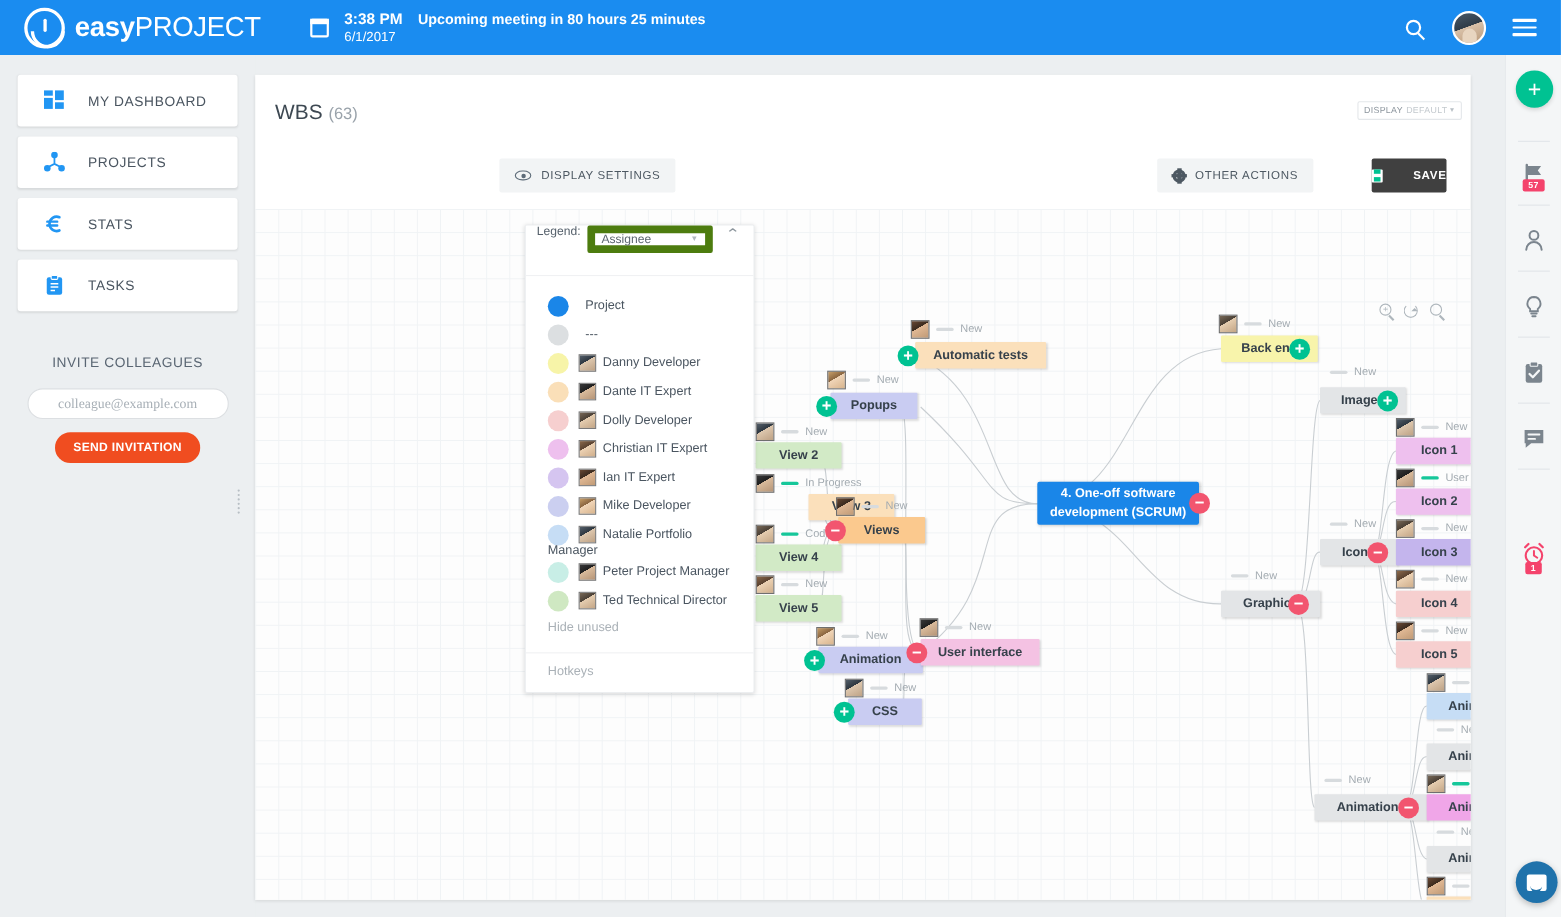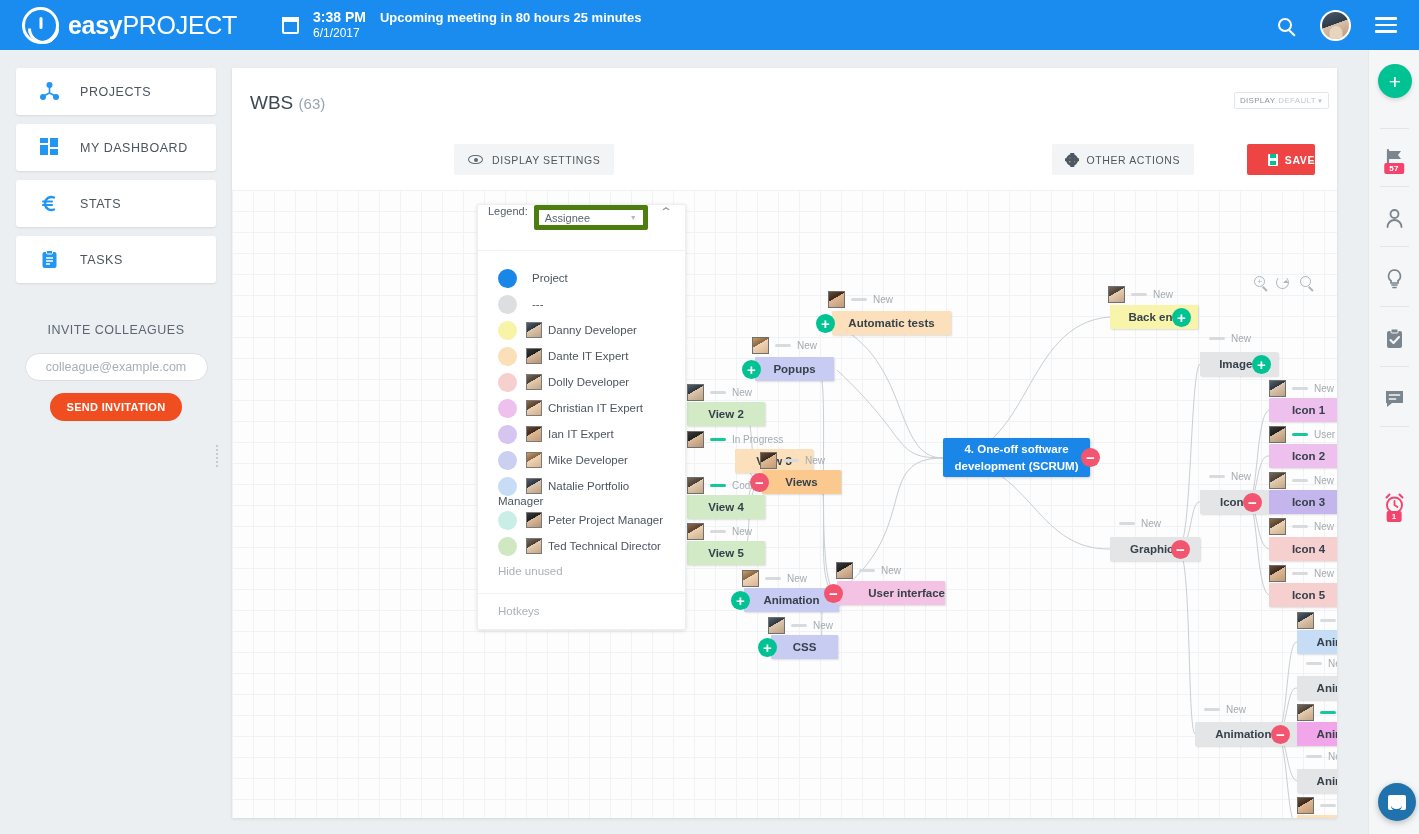--- a/index.html
+++ b/index.html
@@ -96,21 +96,21 @@
   .nav-label { font-size: 12.5px; color: #4a5560; letter-spacing: .55px; }
 
   .invite-title {
     text-align: center; font-size: 12.5px; color: #5a6673;
     letter-spacing: .5px; margin-top: 40px;
   }
   .invite-input {
     display: block; margin: 16px auto 0; width: 183px; height: 28px;
     border: 1px solid #dcdfe2; border-radius: 14px; background: #fff;
     text-align: center; font-size: 12.5px; color: #be185d; outline: none;
-    font-family: Liberation Sans, sans-serif;
+    font-family: Liberation Serif, serif;
   }
   .invite-input::placeholder { color: #a7afb6; }
   .invite-btn {
     display: block; margin: 12px auto 0; padding: 0 17px; height: 28px;
     background: #f04d20; color: #fff; border: none; border-radius: 14px;
     font-size: 11px; font-weight: bold; letter-spacing: .3px; cursor: pointer;
     font-family: "Liberation Sans", sans-serif;
   }
   .drag-dots {
     position: absolute; left: 216px; top: 395px; width: 5px;
@@ -162,22 +162,22 @@
   }
   .gear::before, .gear::after {
     content: ""; position: absolute; left: 50%; top: 50%; background: #4d5862;
   }
   .gear::before { width: 14px; height: 3.5px; transform: translate(-50%,-50%); }
   .gear::after { width: 3.5px; height: 14px; transform: translate(-50%,-50%); }
   .oa-label { font-size: 10.5px; color: #4d5862; letter-spacing: .6px; }
 
   .save-btn {
     position: absolute; right: 22px; top: 10px; width: 68px; height: 31px;
-    background: #ef4444; border-radius: 2px; display: flex; align-items: center;
-    justify-content: flex-end; cursor: pointer; border: none;
+    background: #404040; border-radius: 2px; display: flex; align-items: center;
+    justify-content: space-between; cursor: pointer; border: none;
   }
   .floppy {
     width: 10px; height: 12px; background: #fff; border-radius: 1px;
     margin-right: 7px; position: relative;
   }
   .floppy::before {
     content: ""; position: absolute; left: 2px; top: 0; width: 6px; height: 4px;
     background: #00c292;
   }
   .floppy::after {
@@ -191,21 +191,21 @@
     position: absolute; left: 245px; top: 136px; width: 209px;
     background: #fff; border: 1px solid #eceef0; border-radius: 2px;
     box-shadow: 0 1px 4px rgba(0,0,0,.12); z-index: 40;
   }
   .legend-head {
     height: 46px; display: flex; align-items: flex-start; padding: 0 10px;
     border-bottom: 1px solid #f0f1f3;
   }
   .legend-head .lbl { font-size: 11px; color: #55606b; margin-right: 6px; }
   .legend-select {
-    width: 114px; height: 25px; border: 5px solid #4d7c0f; border-radius: 2px;
+    width: 114px; height: 25px; border: 7px solid #4d7c0f; border-radius: 2px;
     display: flex; align-items: center; padding: 0 6px; cursor: pointer;
   }
   .legend-select .sv { font-size: 11px; color: #5b656f; }
   .legend-select .scar { margin-left: auto; font-size: 7px; color: #b2b9bf; }
   .legend-collapse {
     margin-left: auto; margin-right: 4px; font-size: 12px; color: #8e979e;
     cursor: pointer; transform: scaleX(1.4);
   }
   .legend-body { padding: 14px 0 6px 0; }
   .leg-row {
@@ -349,38 +349,38 @@
         <span></span>
         <span></span>
     </div>
   </div>
 </div>
 
 <div class="left-sidebar">
   <div class="nav-card">
     <div class="nav-ic">
       <svg width="19" height="19" viewBox="0 0 19 19">
+        <rect x="0" y="0" width="8" height="5" fill="#2196f3"></rect>
+        <rect x="10" y="0" width="8" height="9" fill="#2196f3"></rect>
+        <rect x="0" y="7" width="8" height="10" fill="#2196f3"></rect>
+        <rect x="10" y="11" width="8" height="6" fill="#2196f3"></rect>
+      </svg>
+    </div>
+    <div class="nav-label">MY DASHBOARD</div>
+  </div>
+  <div class="nav-card">
+    <div class="nav-ic">
+      <svg width="19" height="19" viewBox="0 0 19 19">
         <circle cx="9.5" cy="3" r="3" fill="#2196f3"></circle>
         <circle cx="3" cy="15" r="3" fill="#2196f3"></circle>
         <circle cx="16" cy="15" r="3" fill="#2196f3"></circle>
         <path d="M9.5 5 L9.5 11 M9.5 11 L3.5 14 M9.5 11 L15.5 14" stroke="#2196f3" stroke-width="1.6" fill="none"></path>
       </svg>
     </div>
     <div class="nav-label">PROJECTS</div>
-  </div>
-  <div class="nav-card">
-    <div class="nav-ic">
-      <svg width="19" height="19" viewBox="0 0 19 19">
-        <rect x="0" y="0" width="8" height="5" fill="#2196f3"></rect>
-        <rect x="10" y="0" width="8" height="9" fill="#2196f3"></rect>
-        <rect x="0" y="7" width="8" height="10" fill="#2196f3"></rect>
-        <rect x="10" y="11" width="8" height="6" fill="#2196f3"></rect>
-      </svg>
-    </div>
-    <div class="nav-label">MY DASHBOARD</div>
   </div>
   <div class="nav-card">
     <div class="nav-ic">
       <svg width="19" height="19" viewBox="0 0 19 19">
         <path d="M14 3.5a6.5 6.5 0 1 0 0 12" stroke="#2196f3" stroke-width="2.4" fill="none" stroke-linecap="round"></path>
         <path d="M3 7.5h9M3 11h9" stroke="#2196f3" stroke-width="2.2" stroke-linecap="round"></path>
       </svg>
     </div>
     <div class="nav-label">STATS</div>
   </div>
@@ -565,21 +565,21 @@
         </div>
         <div class="node-box" style="left: 539px; top: 445px; width: 67px; height: 24px; background: rgb(201, 204, 242); justify-content: center;">
           <span class="node-label">CSS</span>
         </div>
         <div class="plus-btn" style="left: 526px; top: 448px;">+</div>
         <div class="node-meta" style="left: 604px; top: 372px;">
           <span class="meta-av" style="background-image:linear-gradient(150deg,#3a3a3a 0%,#1f1f1f 40%,#d9bb9c 41%,#b59476 100%)"></span>
           <span class="meta-bar" style="background:#d7dbde"></span>
           <span class="meta-status">New</span>
         </div>
-        <div class="node-box" style="left: 605px; top: 391px; width: 108px; height: 24px; background: rgb(244, 194, 227); justify-content: flex-end;">
+        <div class="node-box" style="left: 605px; top: 391px; width: 108px; height: 24px; background: rgb(244, 194, 227); justify-content: center;">
           <span class="node-label">User interface</span>
         </div>
         <div class="minus-btn" style="left: 592px; top: 394px;">−</div>
         <div class="node-meta" style="left: 876px; top: 96px;">
           <span class="meta-av" style="background-image:linear-gradient(150deg,#7a6a58 0%,#4a4036 40%,#e5cdb0 41%,#c3a585 100%)"></span>
           <span class="meta-bar" style="background:#d7dbde"></span>
           <span class="meta-status">New</span>
         </div>
         <div class="node-box" style="left: 878px; top: 115px; width: 88px; height: 24px; background: rgb(248, 244, 171); justify-content: center;">
           <span class="node-label">Back end</span>

